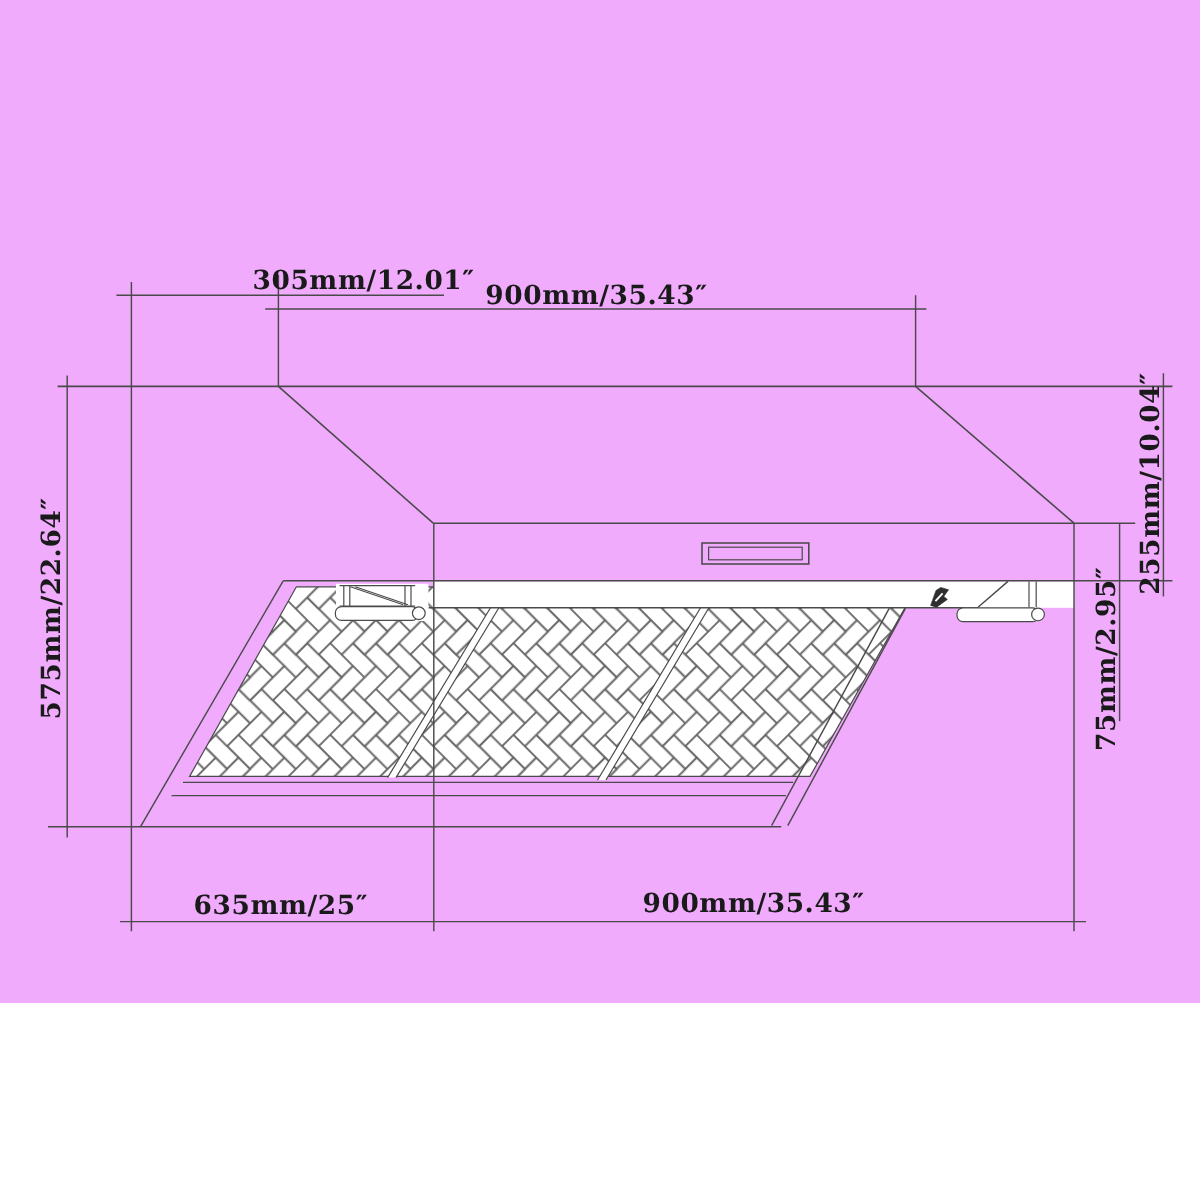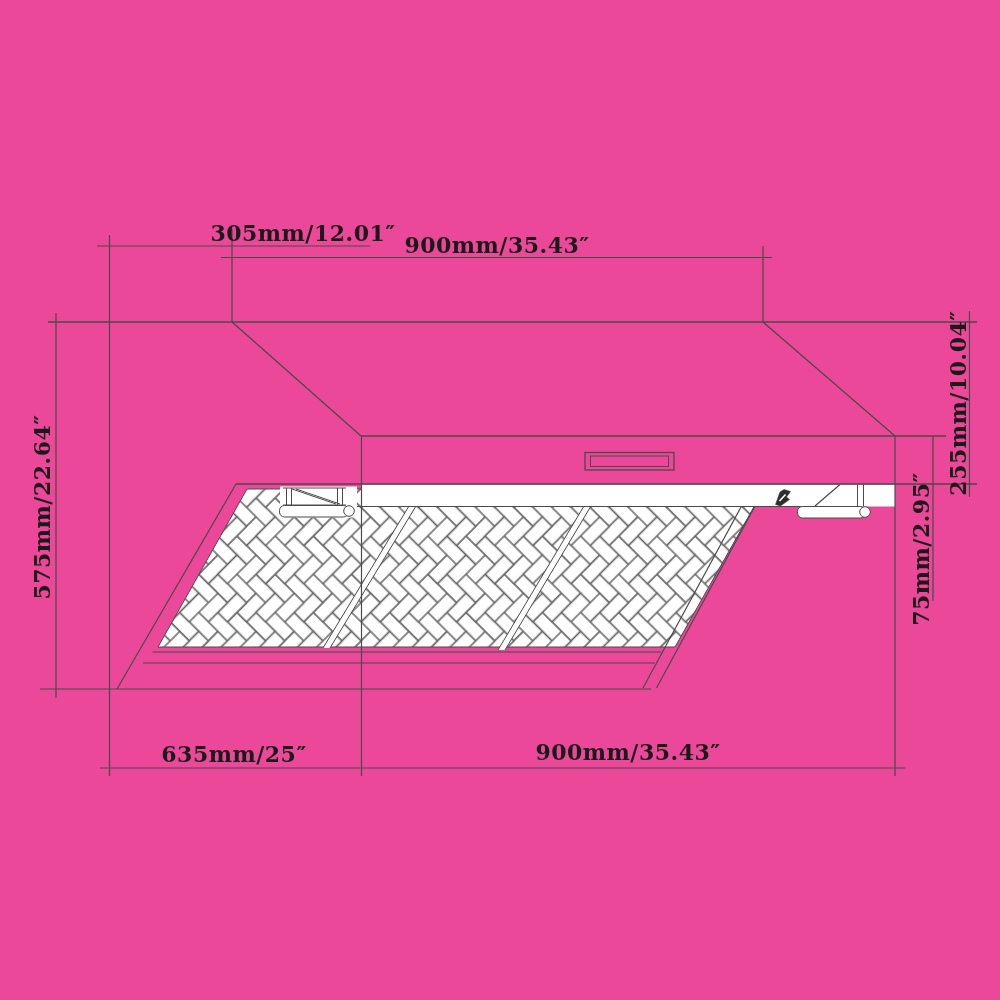--- a/index.html
+++ b/index.html
@@ -1,16 +1,16 @@
 <!DOCTYPE html>
 <html><head>
 <meta charset="utf-8">
 <style>
   html,body{margin:0;padding:0;background:#ffffff;}
-  .stage{width:1000px;height:1000px;position:relative;background:#ec4899;overflow:hidden;}
+  .stage{width:1000px;height:836px;position:relative;background:#f0abfc;overflow:hidden;}
   svg{display:block;}
   text{font-family:"DejaVu Serif","Liberation Serif",serif;font-weight:bold;fill:#1a1a1a;}
   .dimtxt{font-size:22px;letter-spacing:0.5px;}
 </style>
 </head>
 <body>
 
 <div class="stage">
 <svg width="1000" height="1000" viewBox="0 0 1000 1000">
   <defs>

